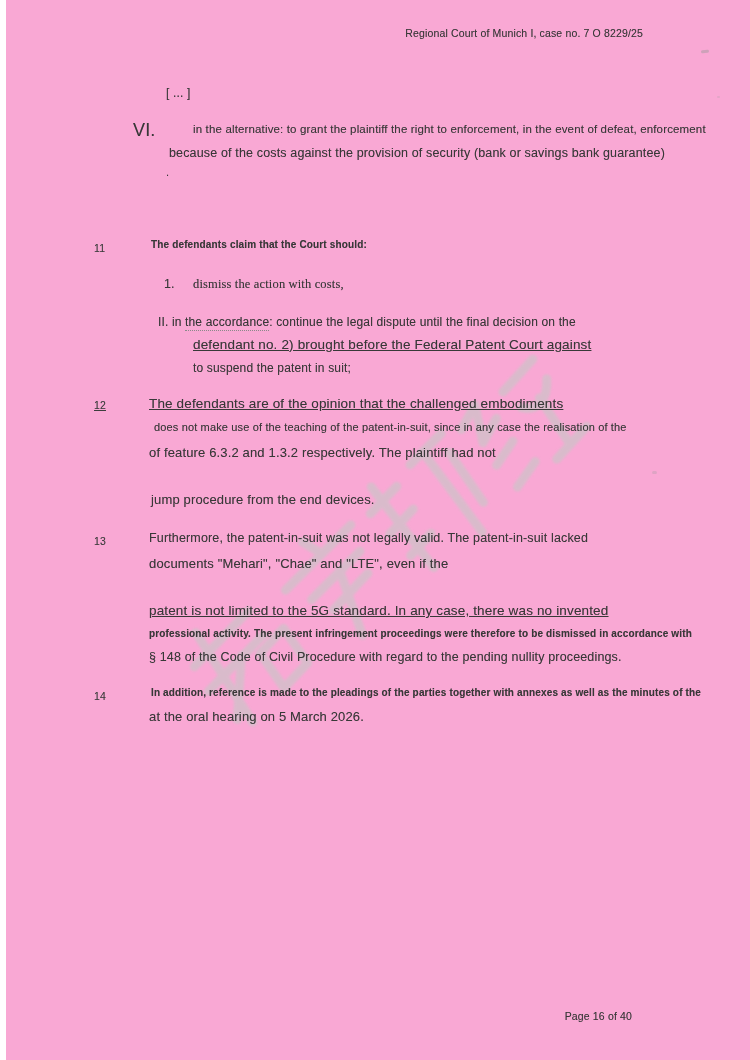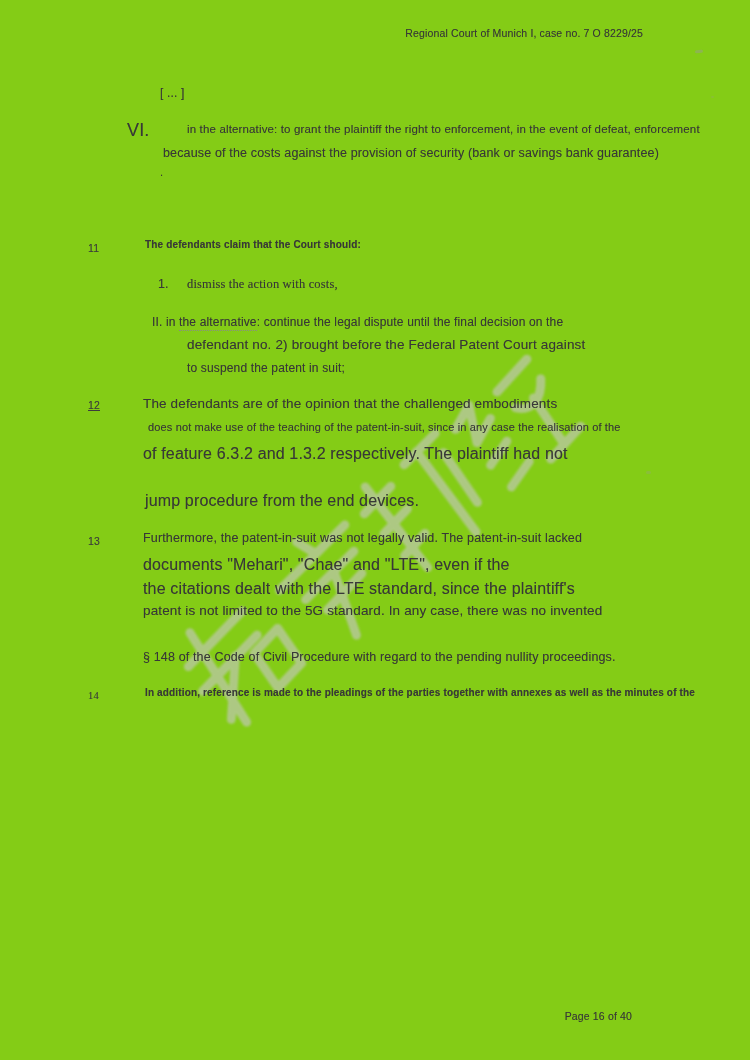--- a/index.html
+++ b/index.html
@@ -4,36 +4,36 @@
 <style>
   html,body{margin:0;padding:0;}
   body{
     width:750px;height:1060px;
     background:#ffffff;
     font-family:"Liberation Sans","DejaVu Sans",sans-serif;
     color:#383838;
     position:relative;
     overflow:hidden;
   }
-  .page{position:absolute;inset:0;background:#84cc16;}
+  .page{position:absolute;inset:0;background:#f9a8d4;margin-left:6px;}
   .line{
     position:absolute;
     white-space:nowrap;
     color:#383838;
     text-shadow:0 0 0.6px rgba(40,40,40,0.35);
     letter-spacing:0.15px;
   }
   .fs10{font-size:10px;font-weight:bold;}
   .fs10-5{font-size:10.5px;}
   .fs11{font-size:11px;}
   .fs11-5{font-size:11.5px;padding-left:24px;}
   .fs12{font-size:12px;}
   .fs12-5{font-size:12.5px;}
-  .fs13{font-size:16px;}
-  .fs13-5{font-size:13.5px;}
+  .fs13{font-size:13px;}
+  .fs13-5{font-size:13.5px;text-decoration:underline;}
   .fs14{font-size:18px;}
   .margin-num{color:#3d3d3d;}
   .u-dotted{border-bottom:1px dotted #8a8a8a;padding-bottom:1px;}
   .wm-box{position:absolute;inset:0;pointer-events:none;}
   .speck{position:absolute;background:#9a9a9a;border-radius:2px;}
   .speck1{left:695px;top:50px;width:8px;height:3px;opacity:.45;transform:rotate(-8deg);}
   .speck2{left:646px;top:471px;width:5px;height:3px;opacity:.28;}
   .speck3{left:711px;top:96px;width:3px;height:2px;opacity:.22;}
 </style>
 </head>
@@ -93,39 +93,40 @@
   <div class="line fs11-5" style="left:163px;top:123px;">in the alternative: to grant the plaintiff the right to enforcement, in the event of defeat, enforcement</div>
   <div class="line fs12-5" style="left:163px;top:146px;">because of the costs against the provision of security (bank or savings bank guarantee)</div>
   <div class="line fs11" style="left:160px;top:166px;">.</div>
 
   <div class="line fs10-5 margin-num" style="left:88px;top:242px;">11</div>
   <div class="line fs10" style="left:145px;top:239px;">The defendants claim that the Court should:</div>
 
   <div class="line fs12-5" style="left:158px;top:277px;">1.</div>
   <div class="line fs12-5" style="left:187px;top:277px;font-family:Liberation Serif, serif;">dismiss the action with costs,</div>
 
-  <div class="line fs12" style="left:152px;top:315px;"><span>II. in </span><span class="u-dotted">the alternative</span><span>: continue the legal dispute until the final decision on the</span></div>
+  <div class="line fs12" style="left:152px;top:315px;"><span>II. in </span><span class="u-dotted">the accordance</span><span>: continue the legal dispute until the final decision on the</span></div>
   <div class="line fs13-5" style="left:187px;top:337px;">defendant no. 2) brought before the Federal Patent Court against</div>
   <div class="line fs12" style="left:187px;top:361px;">to suspend the patent in suit;</div>
 
   <div class="line fs10-5 margin-num" style="left:88px;top:399px;text-decoration:underline;">12</div>
   <div class="line fs13-5" style="left:143px;top:396px;">The defendants are of the opinion that the challenged embodiments</div>
   <div class="line fs11" style="left:148px;top:421px;">does not make use of the teaching of the patent-in-suit, since in any case the realisation of the</div>
   <div class="line fs13" style="left:143px;top:445px;">of feature 6.3.2 and 1.3.2 respectively. The plaintiff had not</div>
   <div class="line fs13" style="left:145px;top:492px;">jump procedure from the end devices.</div>
 
   <div class="line fs10-5 margin-num" style="left:88px;top:535px;">13</div>
   <div class="line fs12-5" style="left:143px;top:531px;">Furthermore, the patent-in-suit was not legally valid. The patent-in-suit lacked</div>
   <div class="line fs13" style="left:143px;top:556px;">documents "Mehari", "Chae" and "LTE", even if the</div>
-  <div class="line fs13" style="left:143px;top:580px;">the citations dealt with the LTE standard, since the plaintiff's</div>
   <div class="line fs13-5" style="left:143px;top:603px;">patent is not limited to the 5G standard. In any case, there was no invented</div>
+  <div class="line fs10" style="left:143px;top:628px;">professional activity. The present infringement proceedings were therefore to be dismissed in accordance with</div>
   <div class="line fs12-5" style="left:143px;top:650px;">§ 148 of the Code of Civil Procedure with regard to the pending nullity proceedings.</div>
 
-  <div class="line fs10-5 margin-num" style="left:88px;top:690px;font-family:Liberation Serif, serif;">14</div>
+  <div class="line fs10-5 margin-num" style="left:88px;top:690px;">14</div>
   <div class="line fs10" style="left:145px;top:687px;">In addition, reference is made to the pleadings of the parties together with annexes as well as the minutes of the</div>
+  <div class="line fs13" style="left:143px;top:709px;">at the oral hearing on 5 March 2026.</div>
 
   <div class="line fs10-5" style="top:1010px;right:118px;">Page 16 of 40</div>
 
   <div class="speck speck1"></div>
   <div class="speck speck2"></div>
   <div class="speck speck3"></div>
 
 </div>
 
 </body></html>

